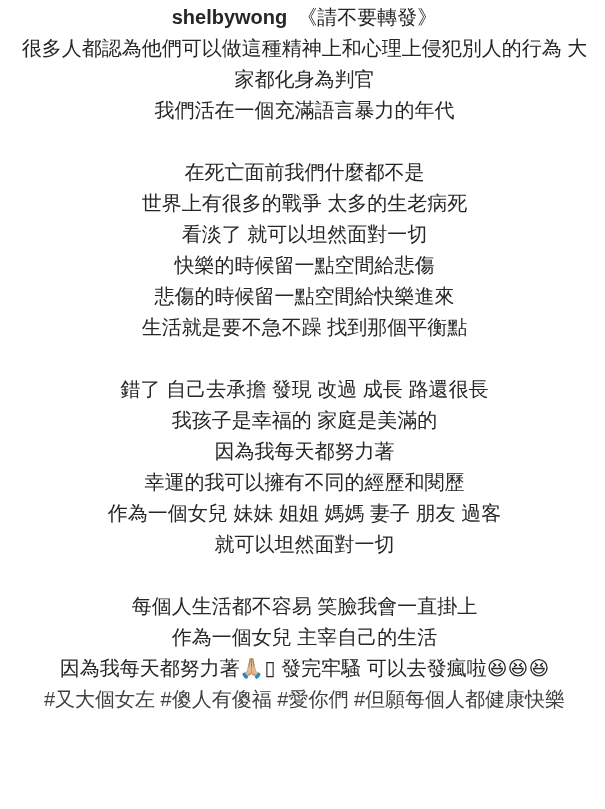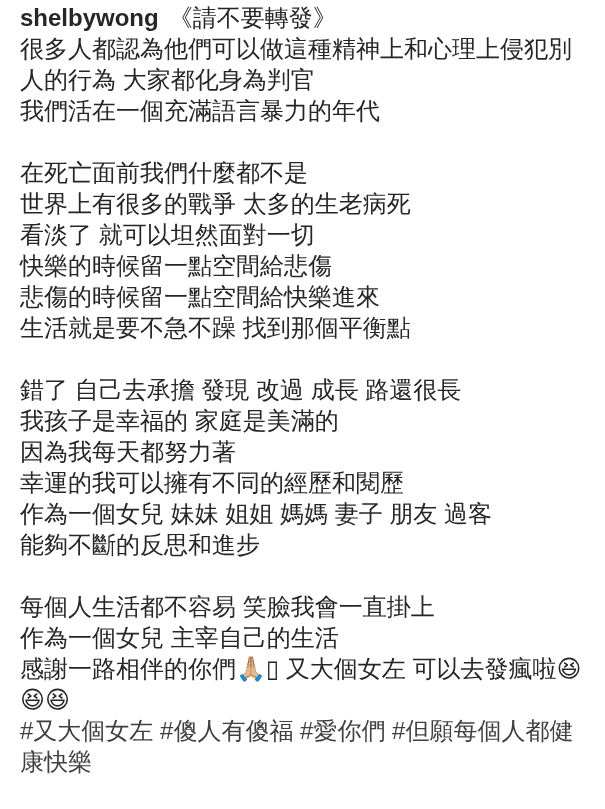--- a/index.html
+++ b/index.html
@@ -10,25 +10,26 @@
   .page {
     width: 605px;
     height: 809px;
     background: #ffffff;
     overflow: hidden;
     box-sizing: border-box;
   }
   .caption {
     padding: 2px 16px 0 20px;
     font-family: "Liberation Sans", "DejaVu Sans", sans-serif;
-    font-size: 24px;
+    font-size: 20px;
     line-height: 31px;
     color: #262626;
     word-break: normal;
     overflow-wrap: break-word;
+    text-align: center;
   }
   .caption p {
     margin: 0;
     min-height: 31px;
   }
   .username {
     font-weight: 700;
     cursor: pointer;
   }
   .title-quote {
@@ -59,23 +60,23 @@
         <p>看淡了 就可以坦然面對一切</p>
         <p>快樂的時候留一點空間給悲傷</p>
         <p>悲傷的時候留一點空間給快樂進來</p>
         <p>生活就是要不急不躁 找到那個平衡點</p>
         <p></p>
         <p>錯了 自己去承擔 發現 改過 成長 路還很長</p>
         <p>我孩子是幸福的 家庭是美滿的</p>
         <p>因為我每天都努力著</p>
         <p>幸運的我可以擁有不同的經歷和閱歷</p>
         <p>作為一個女兒 妹妹 姐姐 媽媽 妻子 朋友 過客</p>
-        <p>能夠不斷的反思和進步</p>
+        <p>就可以坦然面對一切</p>
         <p></p>
         <p>每個人生活都不容易 笑臉我會一直掛上</p>
         <p>作為一個女兒 主宰自己的生活</p>
-        <p>感謝一路相伴的你們🙏🏼▯ 又大個女左 可以去發瘋啦😆😆😆</p>
+        <p>因為我每天都努力著🙏🏼▯ 發完牢騷 可以去發瘋啦😆😆😆</p>
       </div>
 
     <p id="hashtag-line"><a class="hashtag">#又大個女左</a> <a class="hashtag">#傻人有傻福</a> <a class="hashtag">#愛你們</a> <a class="hashtag">#但願每個人都健康快樂</a></p>
 
   </div>
 </div>
 
 </body></html>

